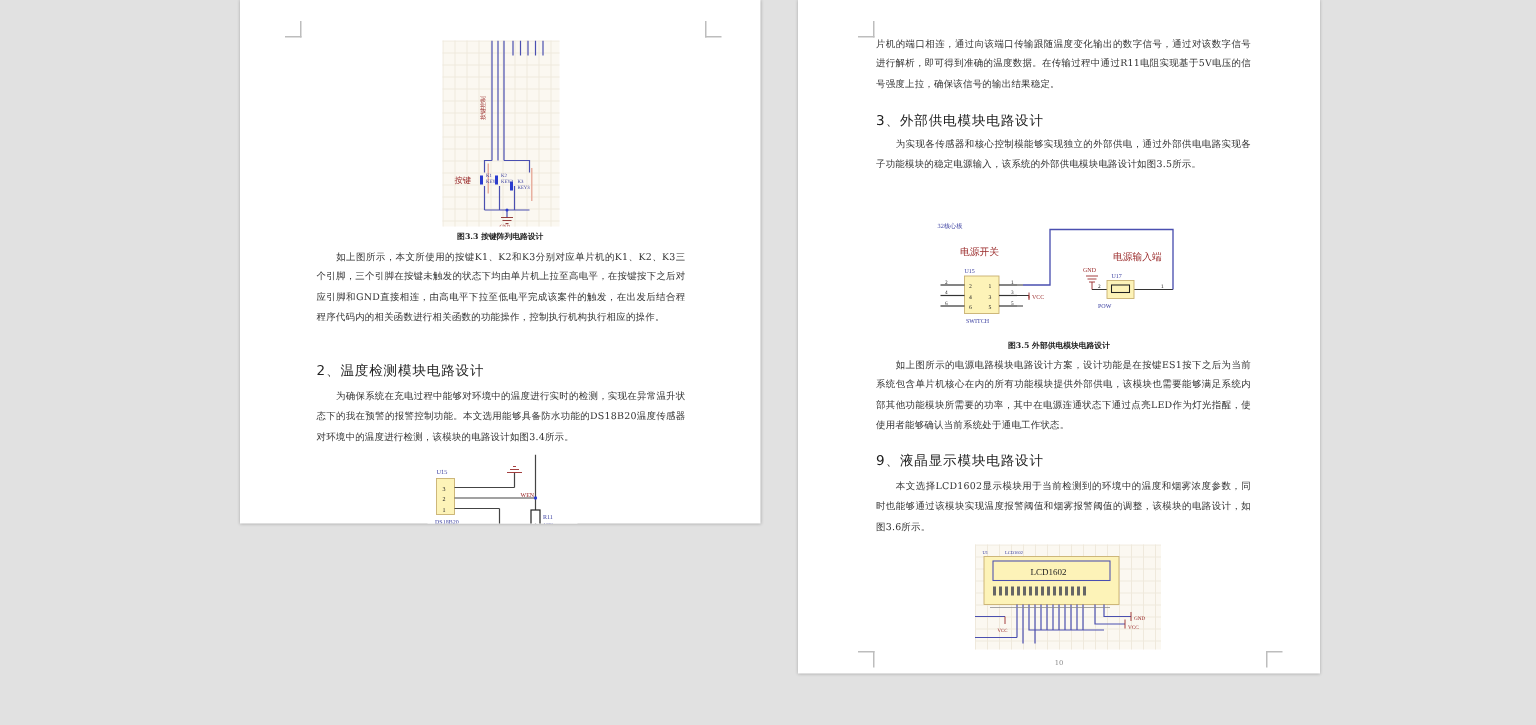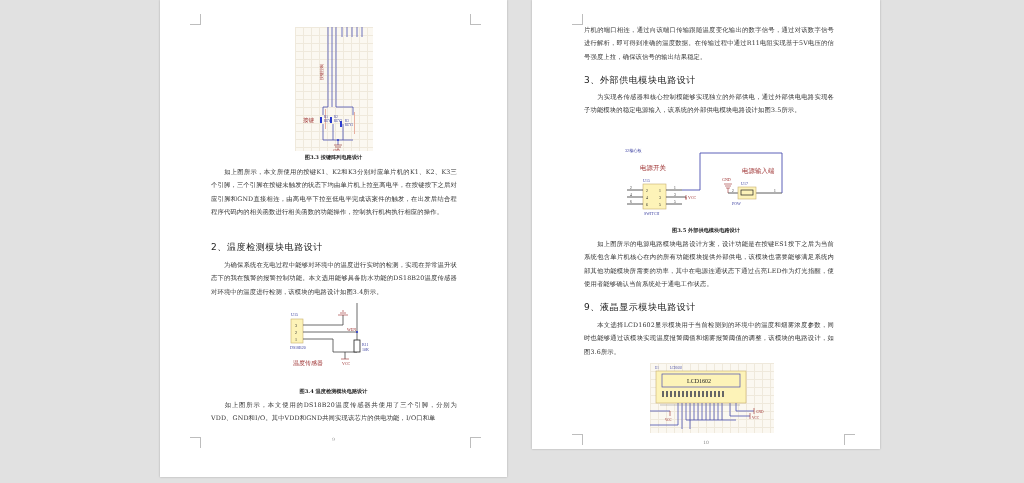--- a/index.html
+++ b/index.html
@@ -7,21 +7,21 @@
     width:1024px; height:483px; overflow:hidden;
     background:#e1e1e1;
     font-family:"DejaVu Serif", "Liberation Serif", serif;
     position:relative;
   }
   .page {
     position:absolute; top:0; background:#fff;
     box-shadow:0 0 2px rgba(0,0,0,0.25);
     overflow:hidden;
   }
-  #page-left { left:160px; width:347px; height:477px; }
+  #page-left { left:160px; width:347px; height:349px; }
   #page-right { left:516px; width:348px; height:449px;margin-left:16px; }
   .corner { position:absolute; width:10px; height:10px; border-color:#bdbdbd; border-style:solid; border-width:0; }
   .corner.tl { border-right-width:1px; border-bottom-width:1px; }
   .corner.tr { border-left-width:1px; border-bottom-width:1px; }
   .corner.bl { border-right-width:1px; border-top-width:1px; }
   .corner.br { border-left-width:1px; border-top-width:1px; }
   .para {
     position:absolute; font-size:6.3px; line-height:13.3px; color:#333;
     text-align:justify; letter-spacing:0.15px;
   }

